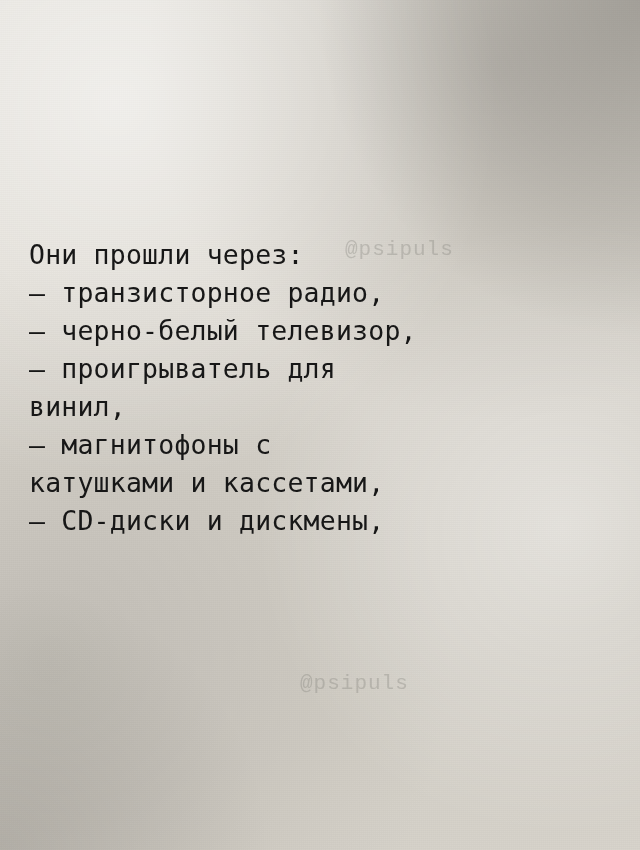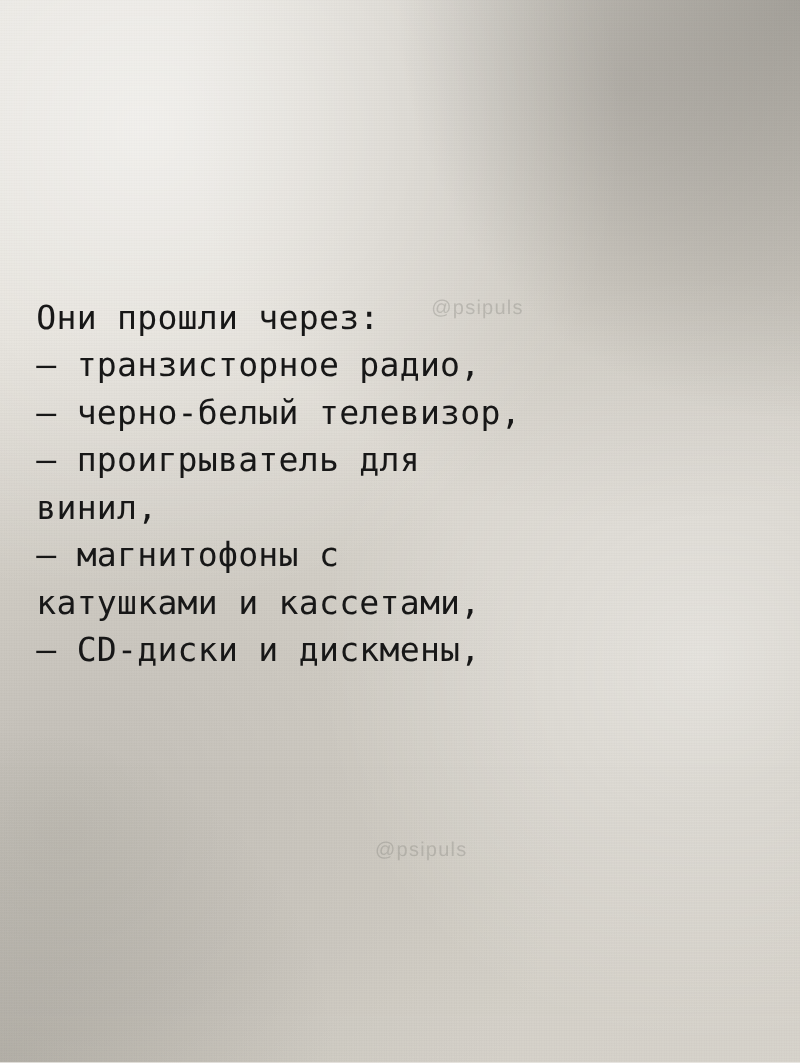--- a/index.html
+++ b/index.html
@@ -67,22 +67,22 @@
   .para {
     margin: 12px;
   }
   #para2 {
     margin-top: 38px;
   }
 
   .watermark {
     position: absolute;
     color: rgba(120,118,112,0.30);
-    font-family: Liberation Sans, sans-serif;
-    font-size: 16px;
+    font-family: Liberation Mono, monospace;
+    font-size: 21px;
     letter-spacing: 1px;
     pointer-events: none;
     user-select: none;
   }
   #wm1 { left: 345px; top: 238px; }
   #wm2 { left: 300px; top: 672px; }
 </style>
 </head>
 <body>
 

